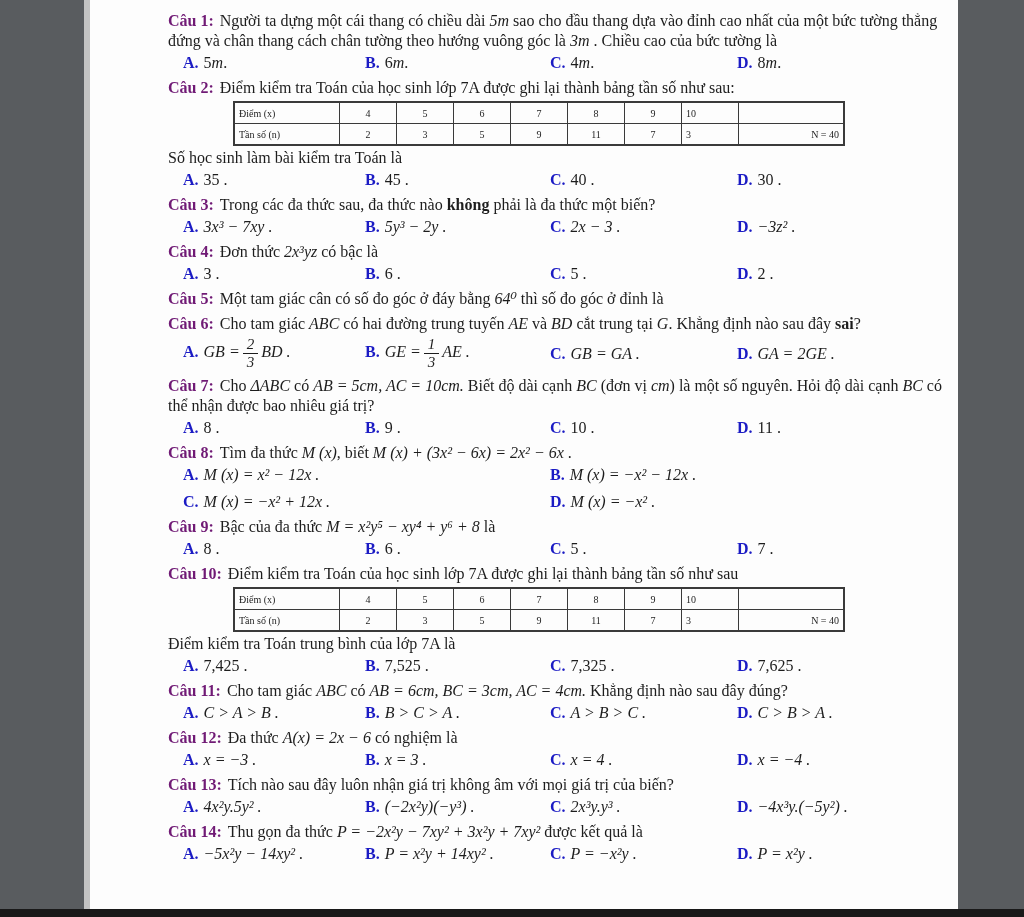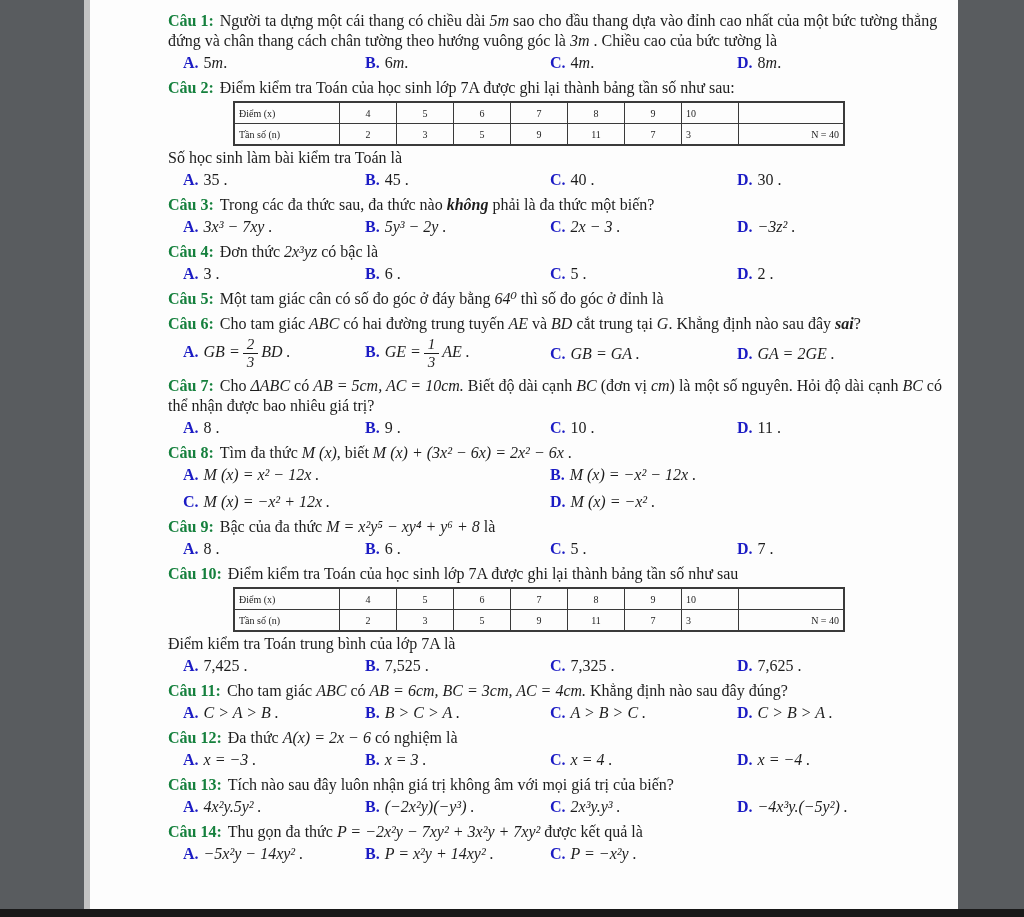--- a/index.html
+++ b/index.html
@@ -14,22 +14,22 @@
   .edge-line{width:6px;background:#c3c3c3;}
   .page{
     width:868px;box-sizing:border-box;background:#fdfdfd;
     padding:6px 10px 0 78px;overflow:hidden;
   }
   .gutter-right{width:66px;background:#595c5f;}
   .bottom-bar{width:1024px;height:8px;background:#191919;}
 
   .q{margin-top:5px;}
   .qbody,.qpost{line-height:20px;}
-  .qlabel{color:#15803d;font-weight:bold;margin-right:6px;}
-  .s-bi{font-weight:bold;font-style:italic;}
+  .qlabel{color:#701a75;font-weight:bold;margin-right:6px;}
+  .s-bi{font-weight:bold;}
   .s-i{font-style:italic;}
   .s-m{font-style:italic;font-family:"Liberation Serif","DejaVu Serif",serif;}
 
   .opts{
     display:grid;grid-template-columns:182px 185px 187px 1fr;
     margin:2px 0 0 15px;line-height:20px;align-items:center;
   }
   .opts.c2{grid-template-columns:367px 1fr;row-gap:7px;}
   .okey{color:#1b1bc4;font-weight:bold;margin-right:5px;}
 
@@ -225,19 +225,20 @@
             <div class="opt"><span class="okey">C.</span><span class="s-m">2x³y.y³ .</span></div>
             <div class="opt"><span class="okey">D.</span><span class="s-m">−4x³y.(−5y²) .</span></div>
           </div>
         </div>
         <div class="q">
           <div class="qbody"><span class="qlabel">Câu 14:</span><span>Thu gọn đa thức </span><span class="s-m">P = −2x²y − 7xy² + 3x²y + 7xy²</span><span> được kết quả là</span></div>
           <div class="opts">
             <div class="opt"><span class="okey">A.</span><span class="s-m">−5x²y − 14xy² .</span></div>
             <div class="opt"><span class="okey">B.</span><span class="s-m">P = x²y + 14xy² .</span></div>
             <div class="opt"><span class="okey">C.</span><span class="s-m">P = −x²y .</span></div>
+            <div class="opt"><span class="okey">D.</span><span class="s-m">P = x²y .</span></div>
           </div>
         </div>
       </div>
   </div>
   <div class="gutter-right"></div>
 </div>
 <div class="bottom-bar"></div>
 
 </body></html>

